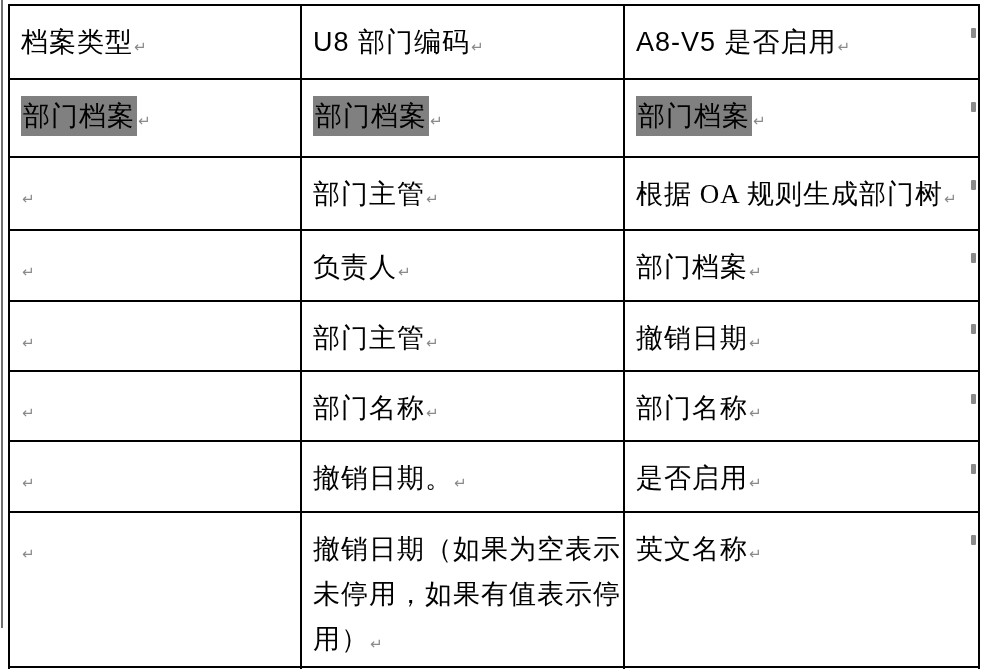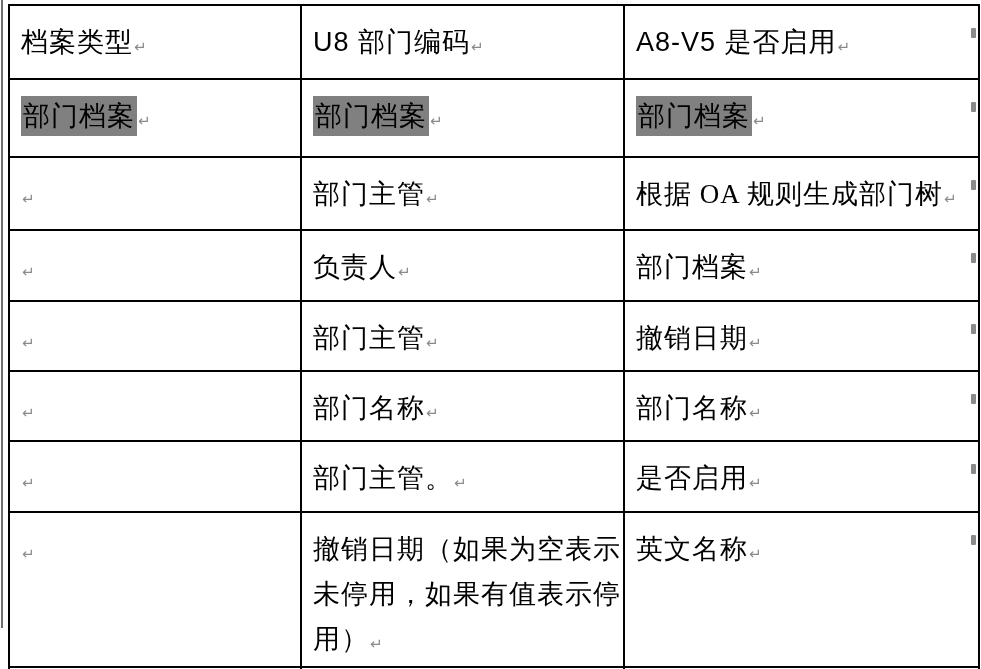--- a/index.html
+++ b/index.html
@@ -83,21 +83,21 @@
             <td class="serif"><span>部门主管</span><span class="eoc">↵</span></td>
             <td class="serif"><span>撤销日期</span><span class="eoc">↵</span><span class="row-end"></span></td>
           </tr>
           <tr style="height: 70px;">
             <td class="serif"><span class="eoc">↵</span></td>
             <td class="serif"><span>部门名称</span><span class="eoc">↵</span></td>
             <td class="serif"><span>部门名称</span><span class="eoc">↵</span><span class="row-end"></span></td>
           </tr>
           <tr style="height: 71px;">
             <td class="serif"><span class="eoc">↵</span></td>
-            <td class="serif"><span>部门主管。</span><span class="eoc">↵</span></td>
+            <td class="serif"><span>撤销日期。</span><span class="eoc">↵</span></td>
             <td class="serif"><span>是否启用</span><span class="eoc">↵</span><span class="row-end"></span></td>
           </tr>
           <tr style="height: 145px;">
             <td class="serif"><span class="eoc">↵</span></td>
             <td class="serif"><span>撤销日期（如果为空表示未停用，如果有值表示停用）</span><span class="eoc">↵</span></td>
             <td class="serif"><span>英文名称</span><span class="eoc">↵</span><span class="row-end"></span></td>
           </tr>
           <tr style="height: 40px;">
             <td class="serif"></td>
             <td class="serif"></td>

